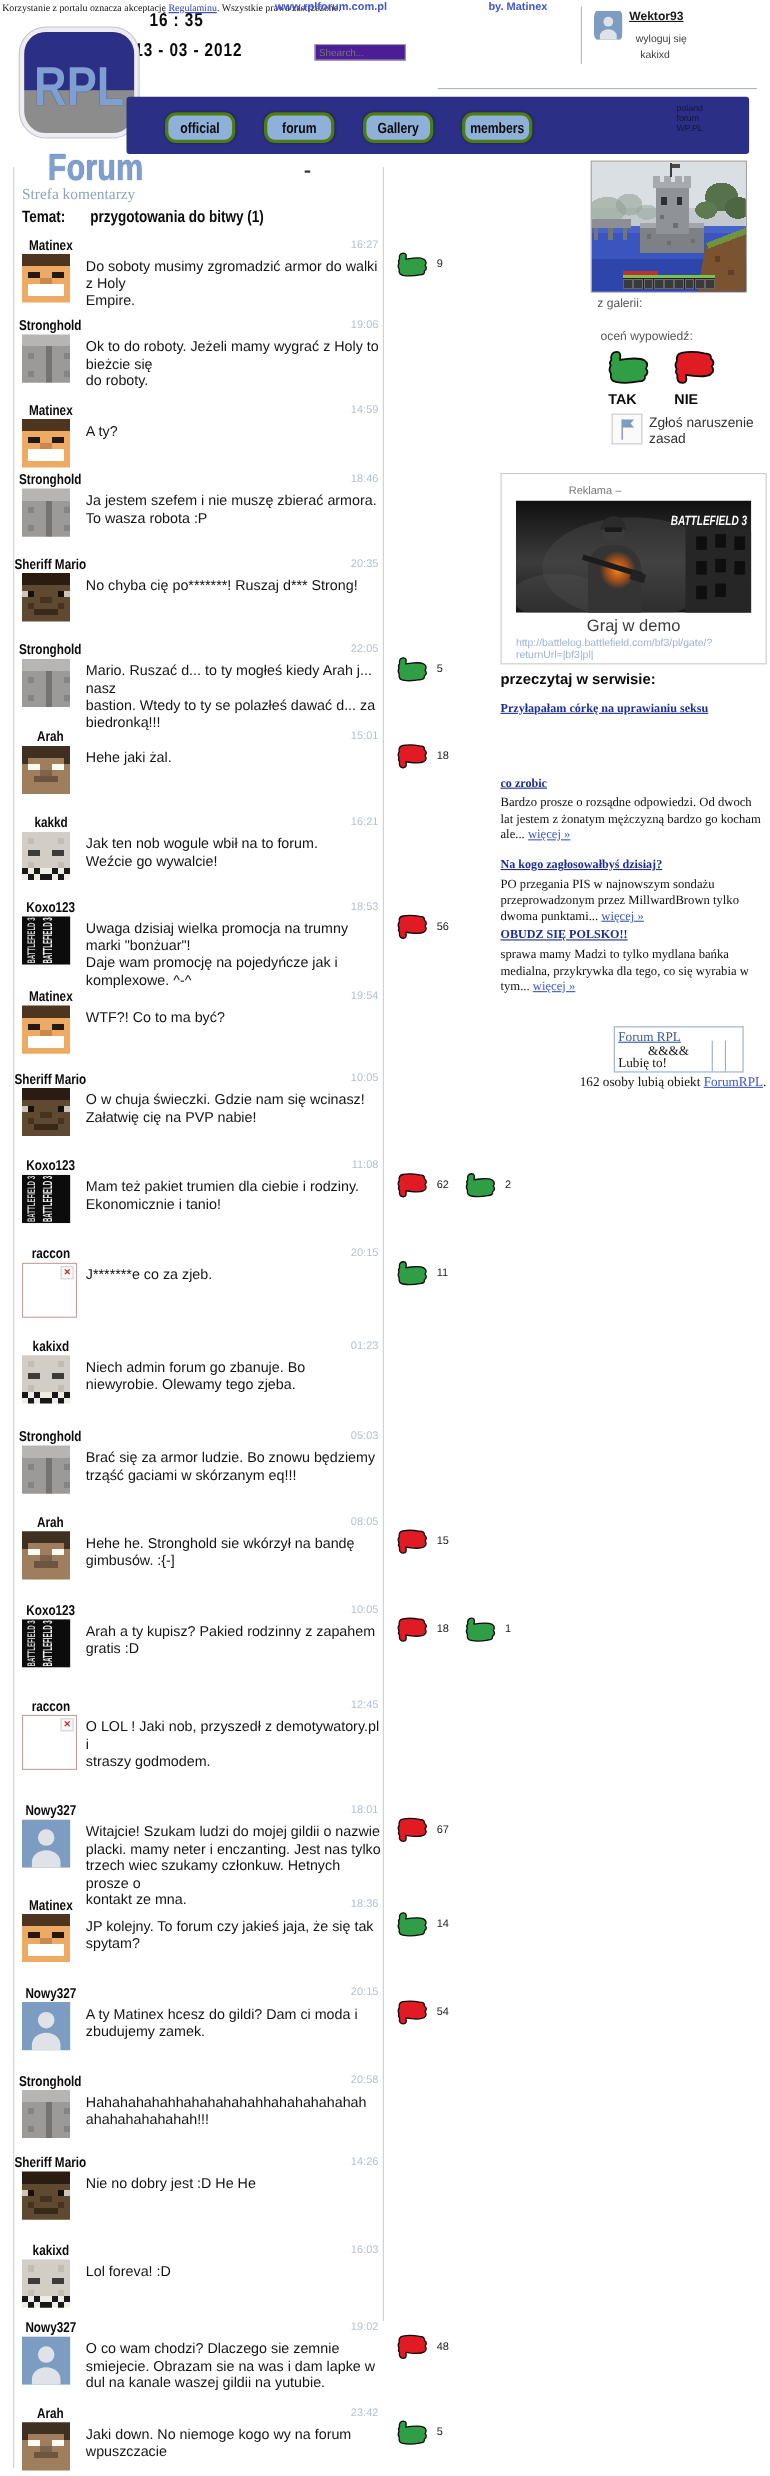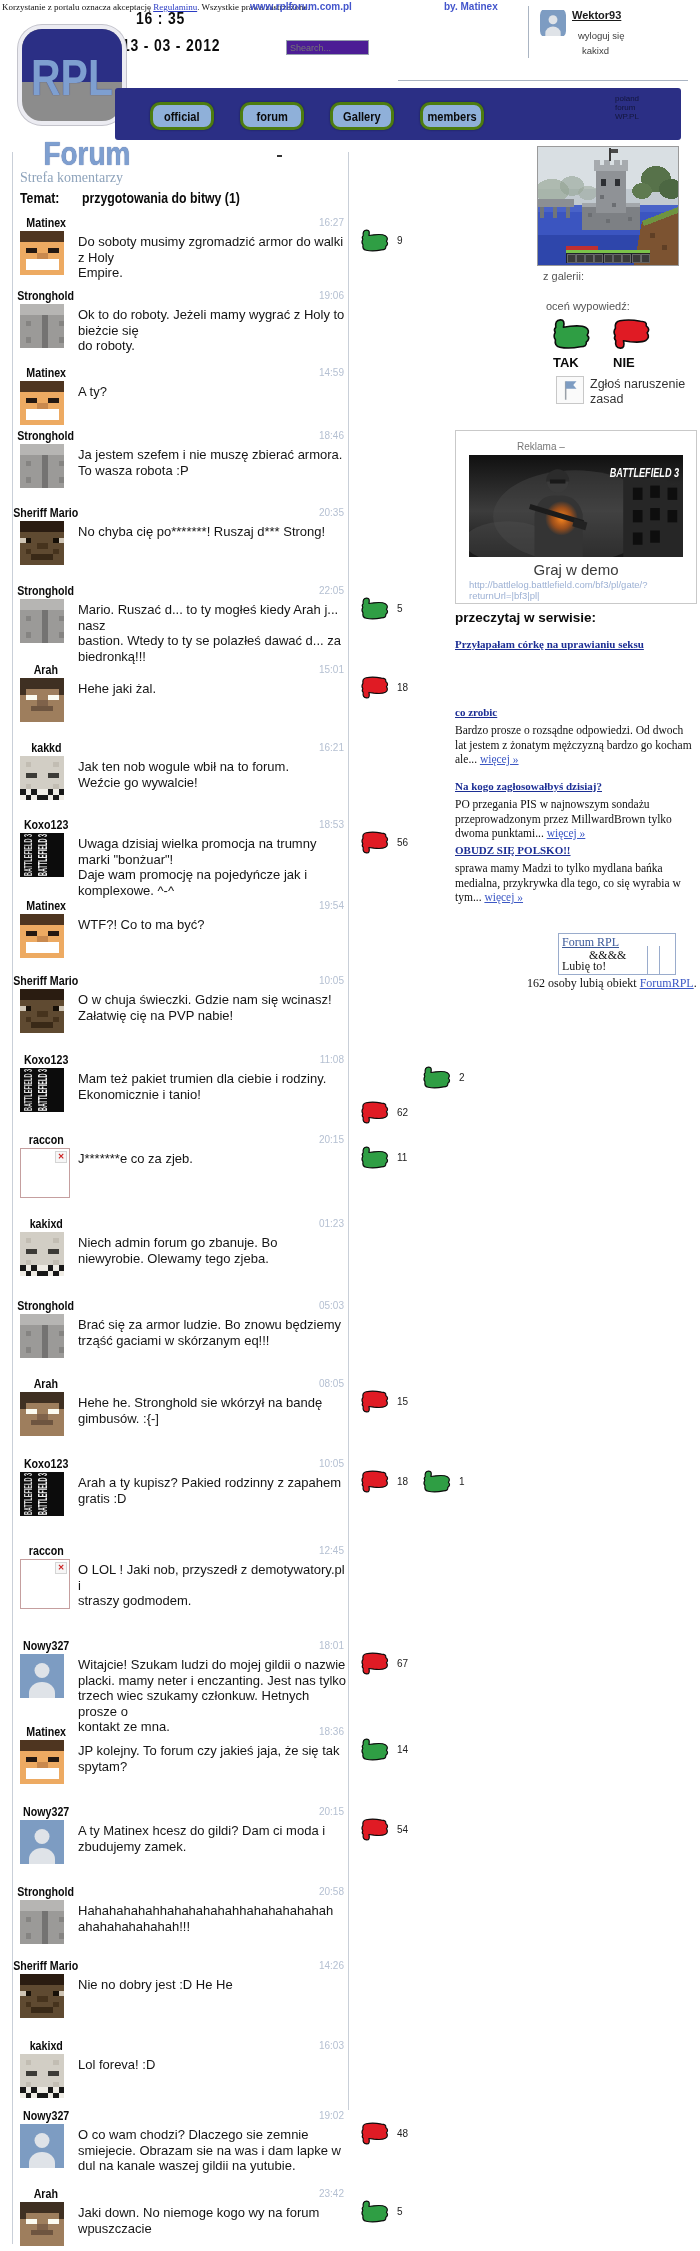--- a/index.html
+++ b/index.html
@@ -1696,21 +1696,21 @@
           <path d="M8 14 Q6.5 11.5 8.5 9.8 Q7.5 3.5 12.5 3.2 Q16.8 3 15.2 9.6 L21 8.8 Q31 7.8 34.5 9.8 Q38.5 12.5 35.8 16.5 Q38.8 19.5 35 22.5 Q35.8 26.5 30 26.6 Q20 28.6 12 27 Q7.2 26 8.2 20.5 Q6 17.5 8 14 Z" fill="#e01b24" stroke="#0c0c0c" stroke-width="1.4" stroke-linejoin="round" transform="translate(0,31) scale(1,-1)"></path>
         </svg>
         <span class="vn">18</span>
       </div>
       <div class="vote" style="left: 356px; top: 829px;">
         <svg viewBox="0 0 40 31">
           <path d="M8 14 Q6.5 11.5 8.5 9.8 Q7.5 3.5 12.5 3.2 Q16.8 3 15.2 9.6 L21 8.8 Q31 7.8 34.5 9.8 Q38.5 12.5 35.8 16.5 Q38.8 19.5 35 22.5 Q35.8 26.5 30 26.6 Q20 28.6 12 27 Q7.2 26 8.2 20.5 Q6 17.5 8 14 Z" fill="#e01b24" stroke="#0c0c0c" stroke-width="1.4" stroke-linejoin="round" transform="translate(0,31) scale(1,-1)"></path>
         </svg>
         <span class="vn">56</span>
       </div>
-      <div class="vote" style="left: 356px; top: 1064px; margin-top: 35px;">
+      <div class="vote" style="left: 356px; top: 1064px;">
         <svg viewBox="0 0 40 31">
           <path d="M8 14 Q6.5 11.5 8.5 9.8 Q7.5 3.5 12.5 3.2 Q16.8 3 15.2 9.6 L21 8.8 Q31 7.8 34.5 9.8 Q38.5 12.5 35.8 16.5 Q38.8 19.5 35 22.5 Q35.8 26.5 30 26.6 Q20 28.6 12 27 Q7.2 26 8.2 20.5 Q6 17.5 8 14 Z" fill="#e01b24" stroke="#0c0c0c" stroke-width="1.4" stroke-linejoin="round" transform="translate(0,31) scale(1,-1)"></path>
         </svg>
         <span class="vn">62</span>
       </div>
       <div class="vote" style="left: 418px; top: 1064px;">
         <svg viewBox="0 0 40 31">
           <path d="M8 14 Q6.5 11.5 8.5 9.8 Q7.5 3.5 12.5 3.2 Q16.8 3 15.2 9.6 L21 8.8 Q31 7.8 34.5 9.8 Q38.5 12.5 35.8 16.5 Q38.8 19.5 35 22.5 Q35.8 26.5 30 26.6 Q20 28.6 12 27 Q7.2 26 8.2 20.5 Q6 17.5 8 14 Z" fill="#2f9e44" stroke="#0c0c0c" stroke-width="1.4" stroke-linejoin="round"></path>
         </svg>
         <span class="vn">2</span>

